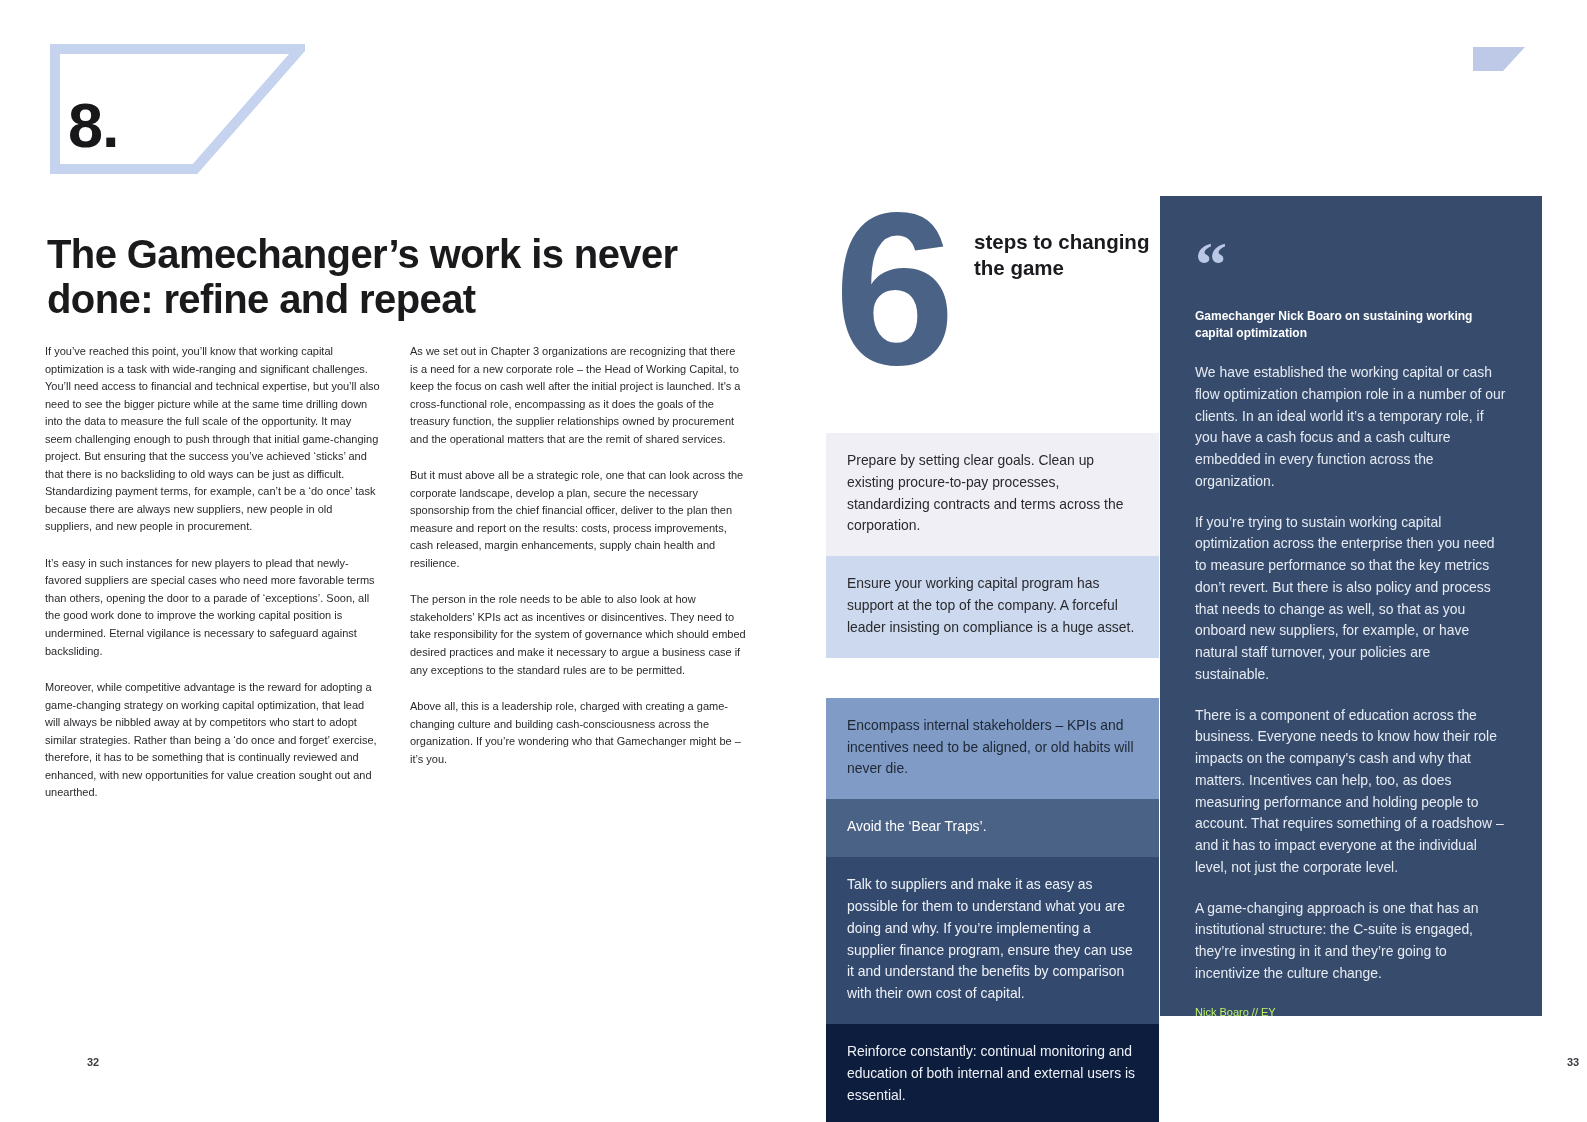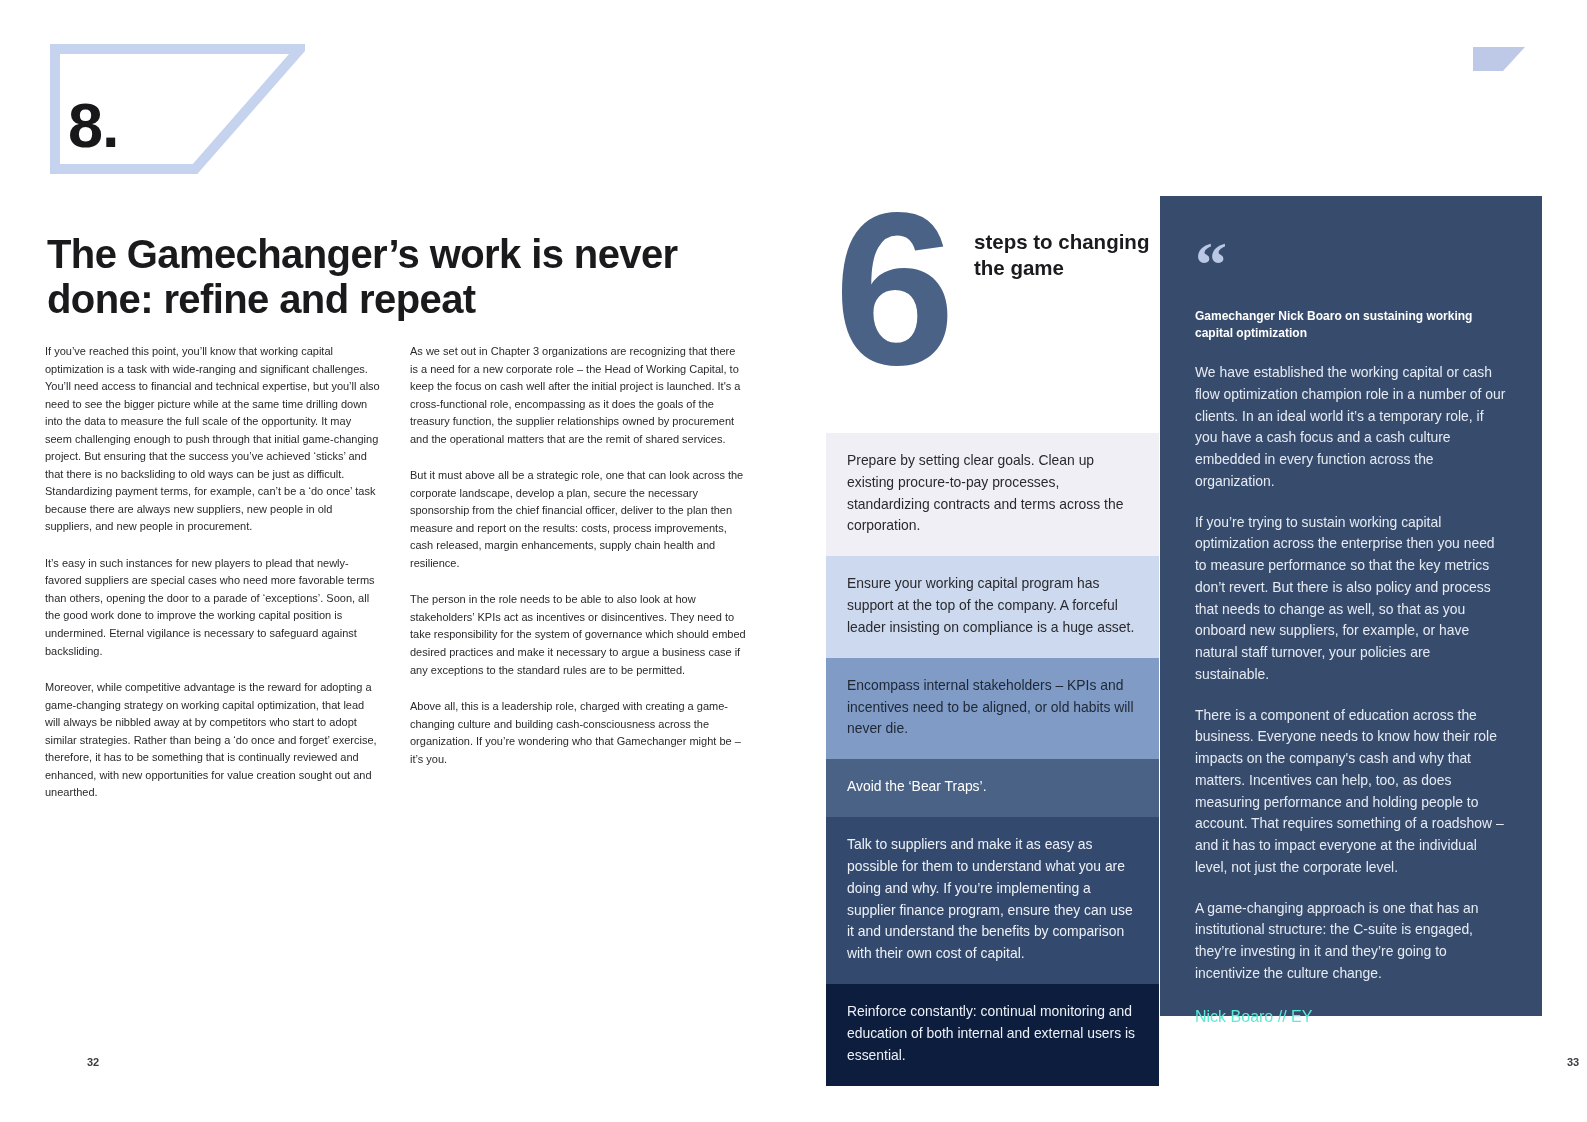--- a/index.html
+++ b/index.html
@@ -149,22 +149,22 @@
     margin-top: 18px;
   }
   #quote-body {
     margin-top: 20px;
     font-size: 13.9px;
     line-height: 1.565;
     color: #e6ebf3;
   }
   #quote-body p { margin: 0 0 19px 0; }
   #quote-attribution {
-    font-size: 16px;
-    color: #5eead4;
+    font-size: 11px;
+    color: #bef264;
     line-height: 1.565;
   }
 
   
   .page-number {
     position: absolute;
     top: 1056px;
     font-size: 11px;
     font-weight: 700;
     color: #3c3c42;
@@ -203,21 +203,21 @@
 </div>
 
 <div id="steps-panel">
   <div id="steps-header">
     <div id="steps-bignum">6</div>
     <div id="steps-caption">steps to changing the game</div>
   </div>
   <div id="steps-list">
     <div class="step-box" style="background: rgb(240, 239, 245); color: rgb(42, 42, 46);">Prepare by setting clear goals. Clean up existing procure-to-pay processes, standardizing contracts and terms across the corporation.</div>
     <div class="step-box" style="background: rgb(204, 217, 238); color: rgb(42, 42, 46);">Ensure your working capital program has support at the top of the company. A forceful leader insisting on compliance is a huge asset.</div>
-    <div class="step-box" style="background: rgb(127, 155, 198); color: rgb(30, 39, 51);">Encompass internal stakeholders – KPIs and incentives need to be aligned, or old habits will never die.</div>
+    <div class="step-box" style="background: rgb(127, 155, 198); color: rgb(30, 39, 51); margin-top: 40px;">Encompass internal stakeholders – KPIs and incentives need to be aligned, or old habits will never die.</div>
     <div class="step-box" style="background: rgb(74, 98, 133); color: rgb(255, 255, 255);">Avoid the ‘Bear Traps’.</div>
     <div class="step-box" style="background: rgb(51, 74, 110); color: rgb(238, 241, 247);">Talk to suppliers and make it as easy as possible for them to understand what you are doing and why. If you’re implementing a supplier finance program, ensure they can use it and understand the benefits by comparison with their own cost of capital.</div>
     <div class="step-box" style="background: rgb(13, 29, 61); color: rgb(238, 241, 247);">Reinforce constantly: continual monitoring and education of both internal and external users is essential.</div>
   </div>
 </div>
 
 <div id="quote-panel">
   <div id="quote-mark">“</div>
   <div id="quote-heading">Gamechanger Nick Boaro on sustaining working capital optimization</div>
   <div id="quote-body">

